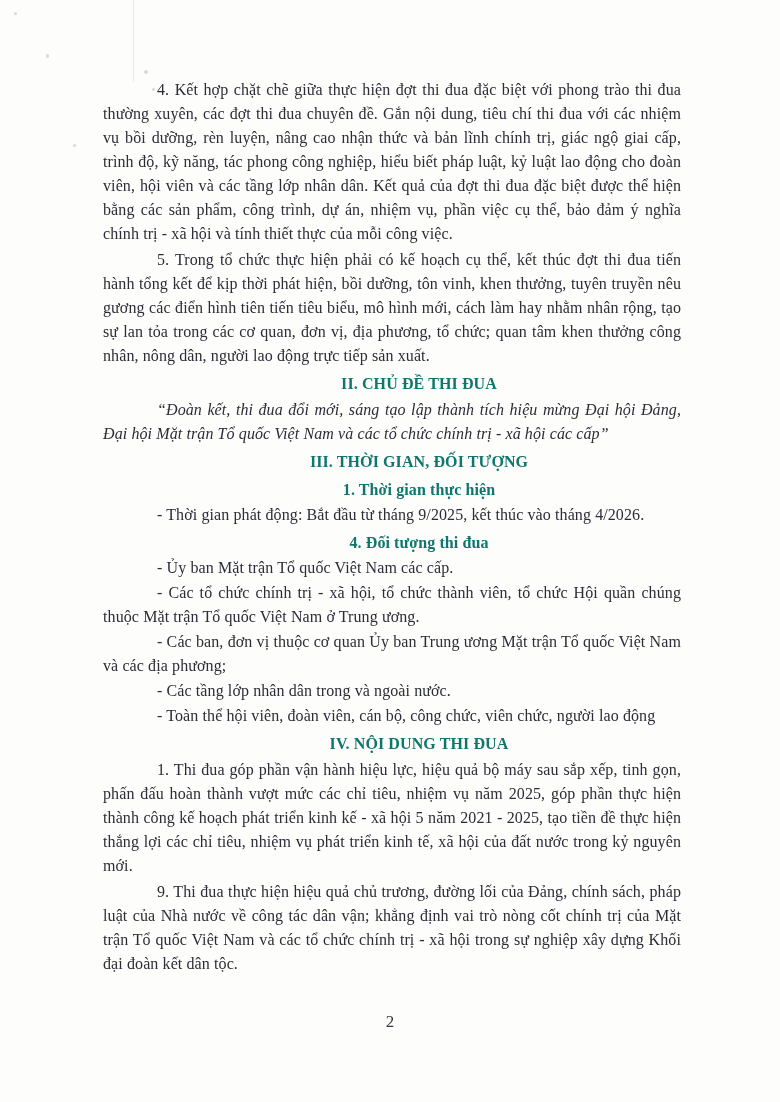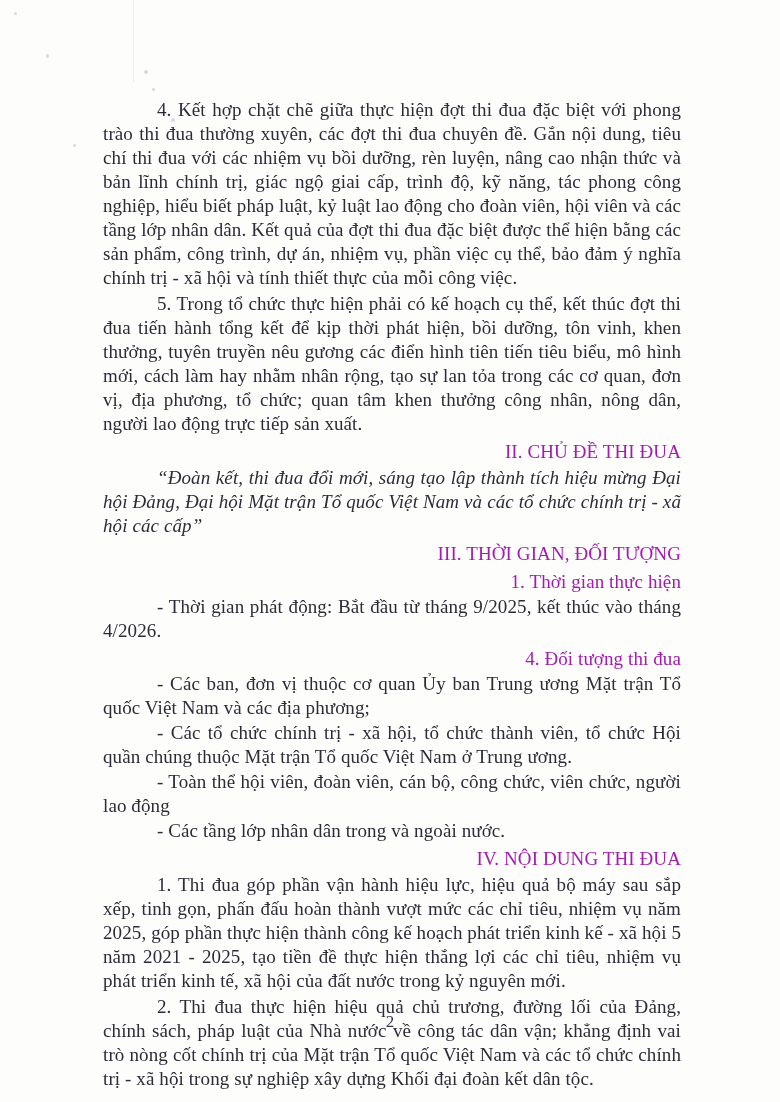--- a/index.html
+++ b/index.html
@@ -12,39 +12,39 @@
     width: 780px;
     height: 1102px;
     background: #fdfdfc;
     overflow: hidden;
     font-family: "Liberation Serif", "DejaVu Serif", serif;
     color: #2c2c38;
   }
   .content {
     position: absolute;
     left: 103px;
-    top: 96px;
+    top: 76px;
     width: 578px;
-    font-size: 19px;
+    font-size: 16px;
     line-height: 24px;
     text-align: justify;
     letter-spacing: 0.1px;
   }
   .content p {
     margin: 0;
     text-indent: 54px;
   }
   .body-par {
     margin-top: 2px !important;
   }
   .heading {
-    font-weight: normal;
-    text-align: right;
+    font-weight: bold;
+    text-align: center;
     margin-top: 4px !important;
-    color: #a21caf;
+    color: #0f766e;
   }
   .quote {
     font-style: italic;
     margin-top: 2px !important;
   }
   .dash-item {
     margin-top: 1px !important;
   }
   .page-number {
     position: absolute;
@@ -96,28 +96,29 @@
     <p class="quote">“Đoàn kết, thi đua đổi mới, sáng tạo lập thành tích hiệu mừng Đại hội Đảng, Đại hội Mặt trận Tổ quốc Việt Nam và các tổ chức chính trị - xã hội các cấp”</p>
 
     <p class="heading">III. THỜI GIAN, ĐỐI TƯỢNG</p>
 
     <p class="heading">1. Thời gian thực hiện</p>
 
     <p class="dash-item">- Thời gian phát động: Bắt đầu từ tháng 9/2025, kết thúc vào tháng 4/2026.</p>
 
     <p class="heading">4. Đối tượng thi đua</p>
 
+    <p class="dash-item">- Ủy ban Mặt trận Tổ quốc Việt Nam các cấp.</p>
+    <p class="dash-item">- Các tổ chức chính trị - xã hội, tổ chức thành viên, tổ chức Hội quần chúng thuộc Mặt trận Tổ quốc Việt Nam ở Trung ương.</p>
     <p class="dash-item">- Các ban, đơn vị thuộc cơ quan Ủy ban Trung ương Mặt trận Tổ quốc Việt Nam và các địa phương;</p>
-    <p class="dash-item">- Các tổ chức chính trị - xã hội, tổ chức thành viên, tổ chức Hội quần chúng thuộc Mặt trận Tổ quốc Việt Nam ở Trung ương.</p>
+    <p class="dash-item">- Các tầng lớp nhân dân trong và ngoài nước.</p>
     <p class="dash-item">- Toàn thể hội viên, đoàn viên, cán bộ, công chức, viên chức, người lao động</p>
-    <p class="dash-item">- Các tầng lớp nhân dân trong và ngoài nước.</p>
 
     <p class="heading">IV. NỘI DUNG THI ĐUA</p>
 
     <p class="body-par">1. Thi đua góp phần vận hành hiệu lực, hiệu quả bộ máy sau sắp xếp, tinh gọn, phấn đấu hoàn thành vượt mức các chỉ tiêu, nhiệm vụ năm 2025, góp phần thực hiện thành công kế hoạch phát triển kinh kế - xã hội 5 năm 2021 - 2025, tạo tiền đề thực hiện thắng lợi các chỉ tiêu, nhiệm vụ phát triển kinh tế, xã hội của đất nước trong kỷ nguyên mới.</p>
 
-    <p class="body-par">2. Thi đua thực hiện hiệu quả chủ trương, đường lối của Đảng, chính sách, pháp luật của Nhà nước về công tác dân vận; khẳng định vai trò nòng cốt chính trị của Mặt trận Tổ quốc Việt Nam và các tổ chức chính trị - xã hội trong sự nghiệp xây dựng Khối đại đoàn kết dân tộc.</p>
+    <p class="body-par">9. Thi đua thực hiện hiệu quả chủ trương, đường lối của Đảng, chính sách, pháp luật của Nhà nước về công tác dân vận; khẳng định vai trò nòng cốt chính trị của Mặt trận Tổ quốc Việt Nam và các tổ chức chính trị - xã hội trong sự nghiệp xây dựng Khối đại đoàn kết dân tộc.</p>
 
   </div>
 
   <div class="page-number">2</div>
 
 </div>
 
 </body></html>

